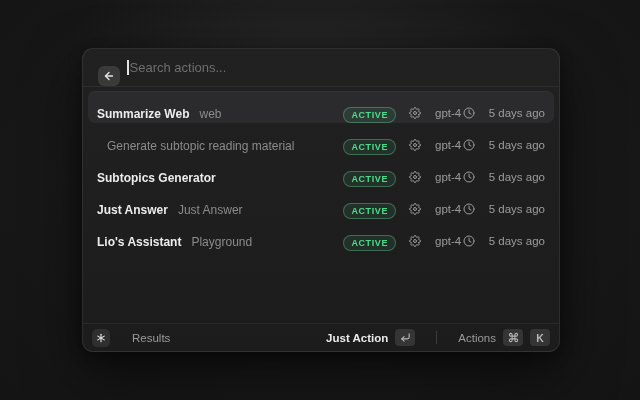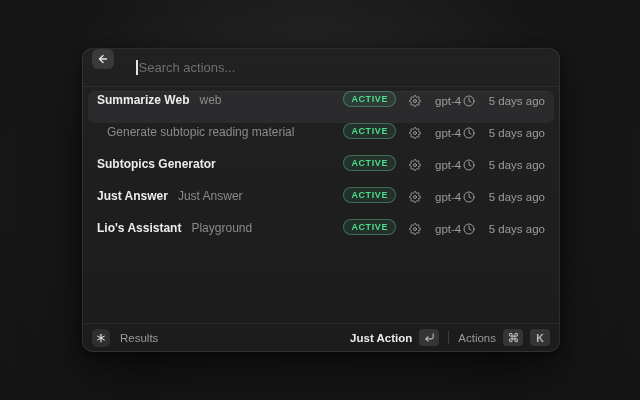--- a/index.html
+++ b/index.html
@@ -13,58 +13,58 @@
   .palette{
     position:absolute;left:82px;top:48px;width:478px;height:304px;
     background:linear-gradient(180deg,#212121 0%,#1c1c1c 100%);
     border:1px solid rgba(255,255,255,0.08);
     border-radius:11px;
     box-shadow:0 22px 55px rgba(0,0,0,0.55), 0 4px 14px rgba(0,0,0,0.4);
     box-sizing:border-box;
     display:flex;flex-direction:column;
   }
   
-  .hdr{height:37px;flex:0 0 auto;display:flex;align-items:flex-start;padding:0 9px;gap:22px;
+  .hdr{height:37px;flex:0 0 auto;display:flex;align-items:flex-end;padding:0 15px;gap:7px;
        border-bottom:1px solid rgba(255,255,255,0.06);}
   .back-btn{width:22px;height:20px;border-radius:6px;background:#3a3a3a;border:none;
        display:flex;align-items:center;justify-content:center;color:#e8e8e8;cursor:pointer;flex:0 0 auto;}
   .back-btn svg{width:12px;height:12px;}
   .search-wrap{flex:1;display:flex;align-items:center;position:relative;height:100%;}
   .caret{width:1.5px;height:15px;background:#e3e3e3;flex:0 0 auto;}
   .search-input{flex:1;background:transparent;border:none;outline:none;
        color:#dcdcdc;font-size:13px;padding:0 0 0 1px;font-family:inherit;}
   .search-input::placeholder{color:#6e6e6e;}
   .proj-btn{height:26px;display:flex;align-items:center;gap:7px;padding:0 10px;
        background:rgba(255,255,255,0.025);border:1px solid #3a3a3a;border-radius:7px;
        color:#e6e6e6;cursor:pointer;flex:0 0 auto;font-family:inherit;}
   .proj-btn .folder{color:#d0d0d0;display:flex;}
   .proj-btn .folder svg{width:13px;height:13px;}
   .proj-label{font-size:12px;font-weight:600;white-space:nowrap;}
   .proj-btn .chev{color:#9a9a9a;display:flex;margin-left:12px;}
   .proj-btn .chev svg{width:10px;height:10px;}
   
   .list{flex:1;padding:4px 5px;display:flex;flex-direction:column;overflow:hidden;}
-  .row{height:25px;flex:0 0 25px;display:flex;align-items:flex-end;padding:16px 9px;
+  .row{height:25px;flex:0 0 25px;display:flex;align-items:flex-start;padding:16px 9px;
        border-radius:7px;cursor:pointer;box-sizing:border-box;}
   .row.selected{background:#2b2b2d;box-shadow:inset 0 1px 0 rgba(255,255,255,0.04);}
   .row .title{font-size:12px;font-weight:700;color:#ececec;white-space:nowrap;}
   .row .subtitle{font-size:12px;color:#8b8b8b;margin-left:10px;white-space:nowrap;
        overflow:hidden;text-overflow:ellipsis;flex:0 1 auto;}
   .row .spacer{flex:1;}
   .badge{font-size:9px;font-weight:700;letter-spacing:0.6px;color:#4fdc8b;
        background:rgba(70,220,140,0.10);border:1px solid rgba(110,225,160,0.35);
        border-radius:8px;padding:2.5px 7px;line-height:1;flex:0 0 auto;}
   .meta{display:flex;align-items:center;gap:14px;color:#9c9c9c;font-size:11.5px;
        flex:0 0 auto;white-space:nowrap;}
   .meta svg{width:12px;height:12px;}
   .meta.model{margin-left:13px;width:52px;}
   .meta.time{margin-left:12px;width:72px;justify-content:flex-end;}
   
   .ftr{flex:0 0 27px;display:flex;align-items:center;padding:0 9px;
-       border-top:1px solid rgba(255,255,255,0.06);}
+       border-top:1px solid rgba(255,255,255,0.06);gap:12px;}
   .logo-badge{width:18px;height:18px;border-radius:5px;background:#2f2f2f;
        display:flex;align-items:center;justify-content:center;color:#e8e8e8;flex:0 0 auto;}
   .logo-badge svg{width:10px;height:10px;}
   .results-label{font-size:11.5px;color:#9a9a9a;margin-left:10px;}
   .ftr .spacer{flex:1;}
   .hint{display:flex;align-items:center;gap:7px;cursor:pointer;}
   .open-label{font-size:11.5px;font-weight:700;color:#eaeaea;}
   .keycap{min-width:20px;height:17px;padding:0 3px;border-radius:4px;background:#353535;
        display:flex;align-items:center;justify-content:center;color:#b8b8b8;
        font-size:10.5px;font-weight:600;box-sizing:border-box;}

